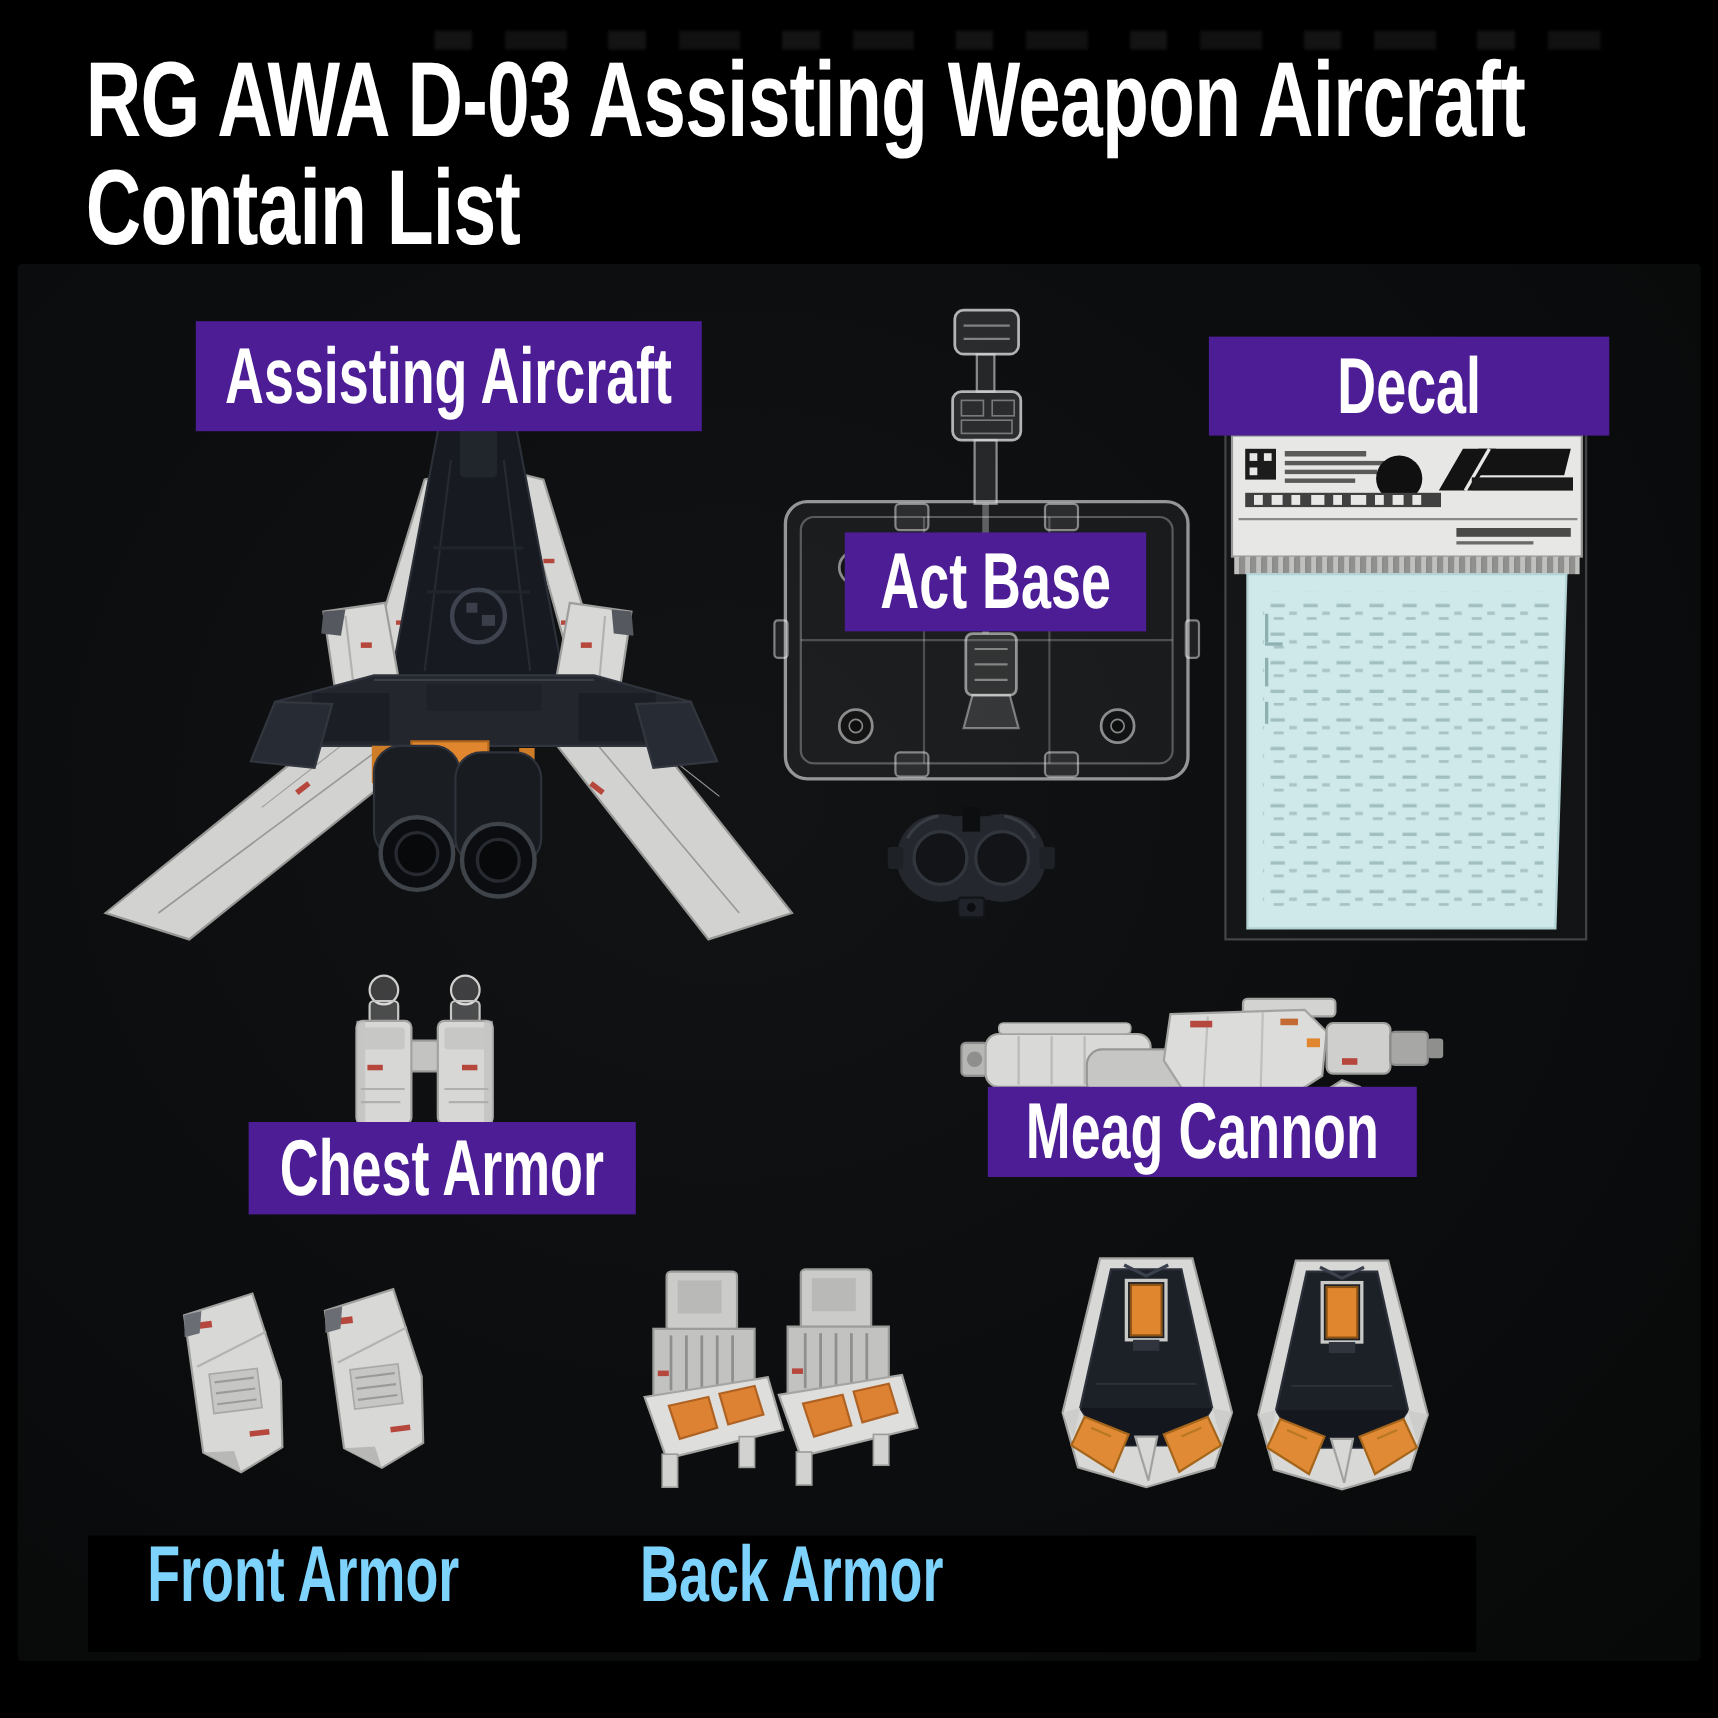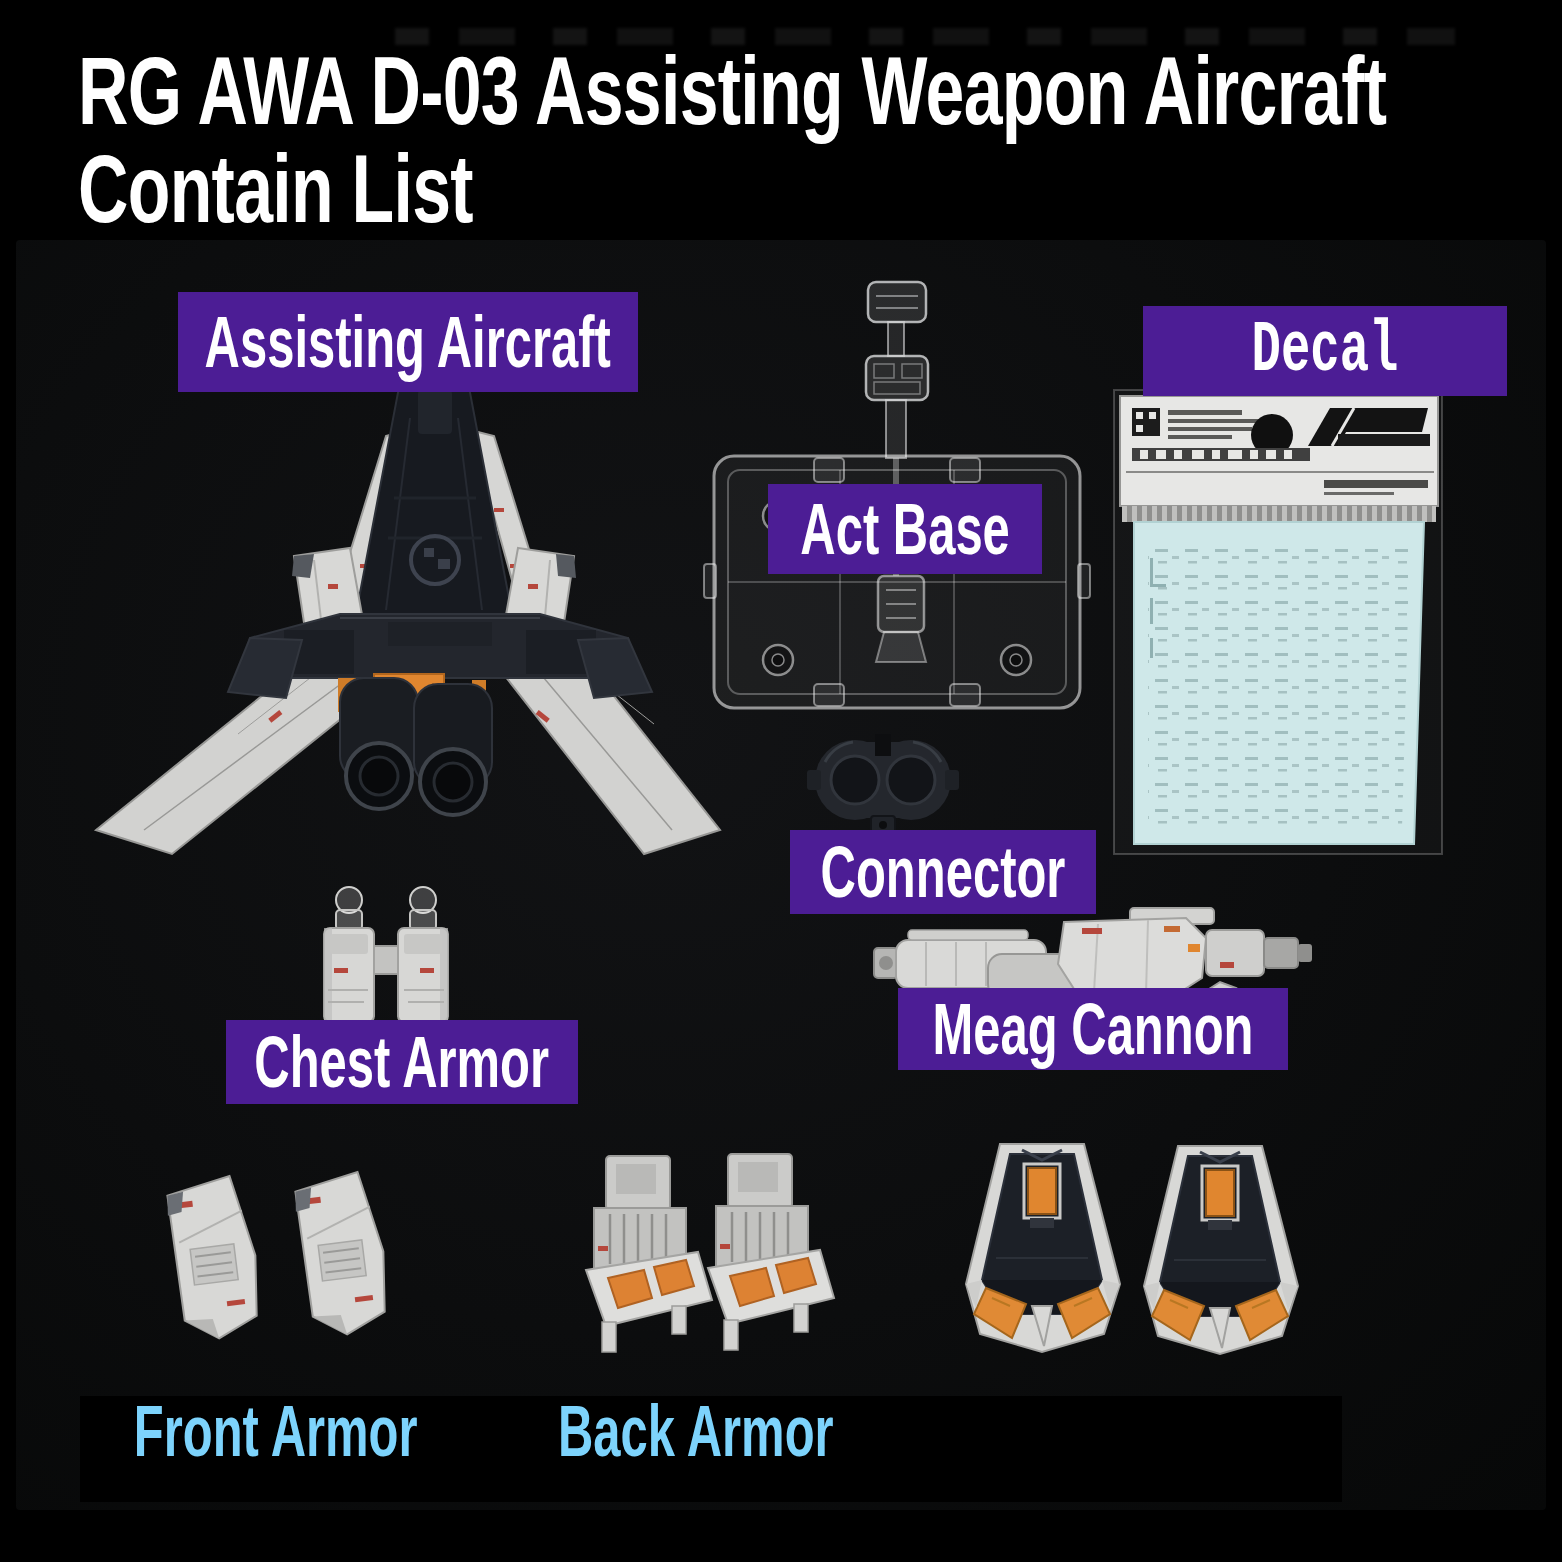--- a/index.html
+++ b/index.html
@@ -330,38 +330,35 @@
   </div>
 
   <div class="lbl" style="left:178px;top:292px;width:460px;height:100px;">
     <span>Assisting Aircraft</span>
   </div>
 
   <div class="lbl" style="left:768px;top:484px;width:274px;height:90px;">
     <span>Act Base</span>
   </div>
 
-  <div class="lbl" style="left:1143px;top:306px;width:364px;height:90px;font-family:Liberation Mono, monospace;">
+  <div class="lbl" style="left:1099px;top:306px;width:364px;height:90px;">
     <span>Decal</span>
   </div>
 
-  <div class="lbl" style="left:790px;top:830px;width:306px;height:84px;">
-    <span>Connector</span>
-  </div>
 
   <div class="lbl" style="left:226px;top:1020px;width:352px;height:84px;justify-content:center;">
     <span>Chest Armor</span>
   </div>
 
   <div class="lbl" style="left:898px;top:988px;width:390px;height:82px;">
     <span>Meag Cannon</span>
   </div>
 
   <div class="band"></div>
 
   <div class="bandlbl" style="left:90px;width:372px;">
     <span>Front Armor</span>
   </div>
-  <div class="bandlbl" style="left:512px;width:368px;align-items:center;">
+  <div class="bandlbl" style="left:536px;width:368px;align-items:center;">
     <span>Back Armor</span>
   </div>
 
 </div>
 
 </body></html>

